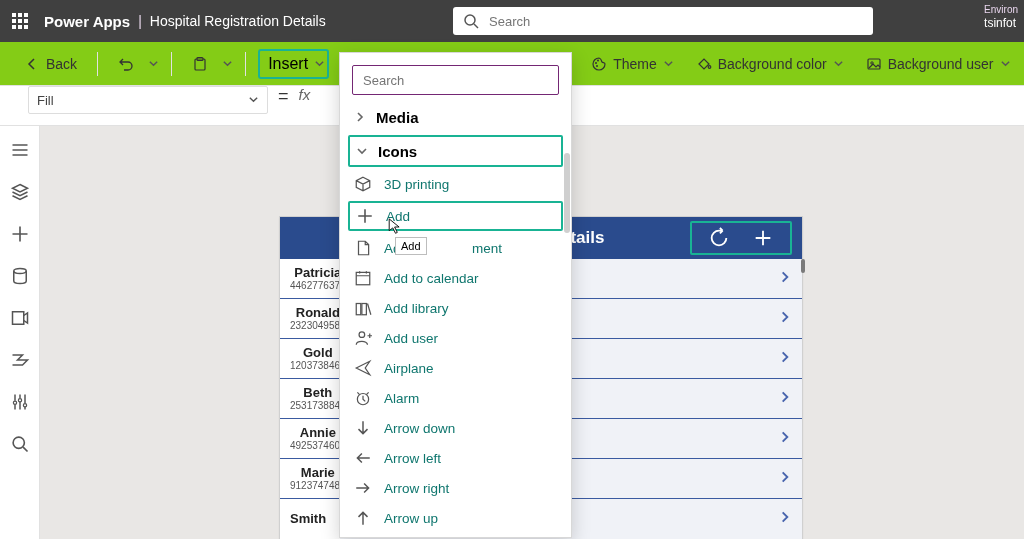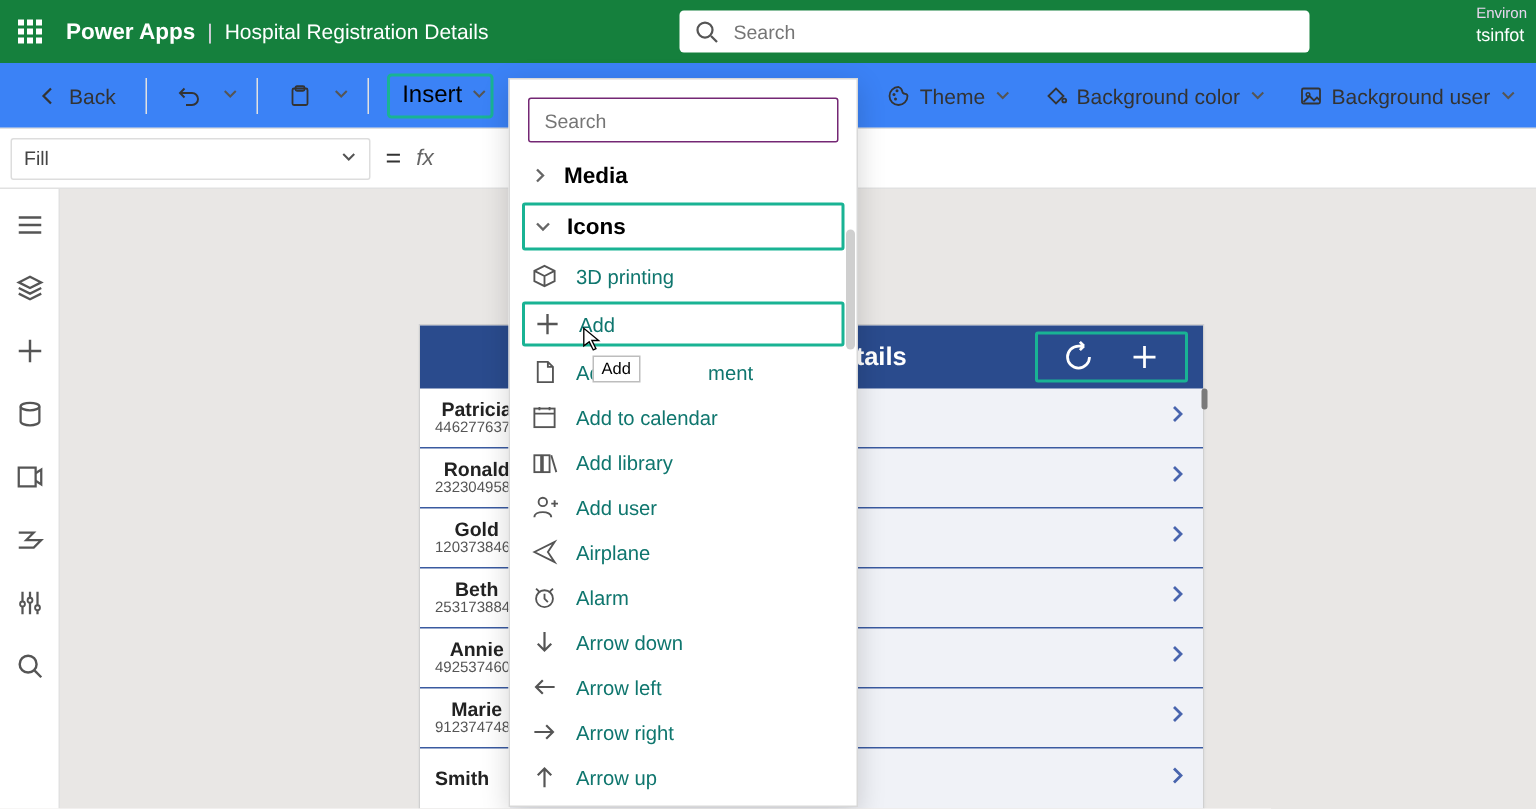--- a/index.html
+++ b/index.html
@@ -1,37 +1,37 @@
 <!DOCTYPE html>
 <html><head>
 <meta charset="utf-8">
 <style>
   * { box-sizing: border-box; font-family: "Segoe UI", Arial, sans-serif; }
   body { margin: 0; width: 1024px; height: 539px; overflow: hidden; background: #fff; position: relative; }
   
-  .titlebar { height: 42px; background: #15803d; color: #fff; display: flex; align-items: center; padding: 0 10px; position: relative; }
+  .titlebar { height: 42px; background: #404040; color: #fff; display: flex; align-items: center; padding: 0 10px; position: relative; }
   .waffle { width: 20px; height: 20px; margin-right: 14px; display: flex; flex-wrap: wrap; align-content: center; justify-content: center; }
   .waffle span { width: 4px; height: 4px; background: #fff; margin: 1px; }
   .titlebar .brand { font-size: 15px; font-weight: 600; }
   .titlebar .sep { margin: 0 8px; font-size: 14px; font-weight: 400; color: #e6d6ea; }
   .titlebar .apptitle { font-size: 14px; font-weight: 400; }
   .searchbox { position: absolute; left: 453px; top: 7px; width: 420px; height: 28px; background: #fff; border-radius: 3px; display: flex; align-items: center; padding: 0 10px; }
   .searchbox svg { width: 16px; height: 16px; color: #555; margin-right: 8px; }
   .searchbox input { border: none; outline: none; flex: 1; font-size: 13px; color: #333; background: transparent; }
   .envlabel { position: absolute; right: 6px; top: 4px; font-size: 10px; color: #e9d6ee; text-align: left; line-height: 1.2; }
   
-  .cmdbar { height: 44px; border-bottom: 1px solid #e1e1e1; display: flex; align-items: center; padding-left: 16px; gap: 6px; background: #3b82f6; }
+  .cmdbar { height: 44px; border-bottom: 1px solid #e1e1e1; display: flex; align-items: center; padding-left: 16px; gap: 6px; background: #84cc16; }
   .cmdbtn { display: flex; align-items: center; gap: 6px; font-size: 14px; color: #333; padding: 6px 8px; border-radius: 3px; cursor: pointer; }
   .cmdbtn svg { width: 16px; height: 16px; }
   .chev svg { width: 11px; height: 11px; color: #555; }
   .vdiv { width: 1px; height: 24px; background: #e1e1e1; margin: 0 6px; }
   .insert-btn { border: 2px solid #19b394; border-radius: 3px; padding: 4px 2px; display: flex; align-items: center; gap: 6px; text-align: center; }
   .cmdbar .spacer1 { width: 242px; }
   
-  .formulabar { height: 40px; border-bottom: 1px solid #e1e1e1; display: flex; align-items: center; padding-left: 7px; background: #fff; }
+  .formulabar { height: 40px; border-bottom: 1px solid #e1e1e1; display: flex; padding-left: 28px; background: #fff; }
   .propsel { width: 240px; height: 28px; border: 1px solid #ddd; border-radius: 2px; padding: 0 8px; display: flex; align-items: center; justify-content: space-between; font-size: 13px; color: #444; }
   .eq { margin: 0 10px; font-size: 18px; color: #333; }
   .fx { font-style: italic; font-size: 15px; color: #666; margin-right: 8px; }
   
   .leftrail { position: absolute; left: 0; top: 126px; bottom: 0; width: 40px; border-right: 1px solid #e1e1e1; background: #fff; display: flex; flex-direction: column; align-items: center; padding-top: 14px; gap: 22px; }
   .leftrail .ritem { width: 20px; height: 20px; color: #555; display: flex; align-items: center; justify-content: center; cursor: pointer; }
   
   .canvas { position: absolute; left: 40px; right: 0; top: 126px; bottom: 0; background: #e9e7e5; overflow: hidden; }
   
   .apppreview { position: absolute; left: 239px; top: 90px; width: 524px; background: #fff; border: 1px solid #d0d0d0; box-shadow: 0 1px 2px rgba(0,0,0,.05); }

